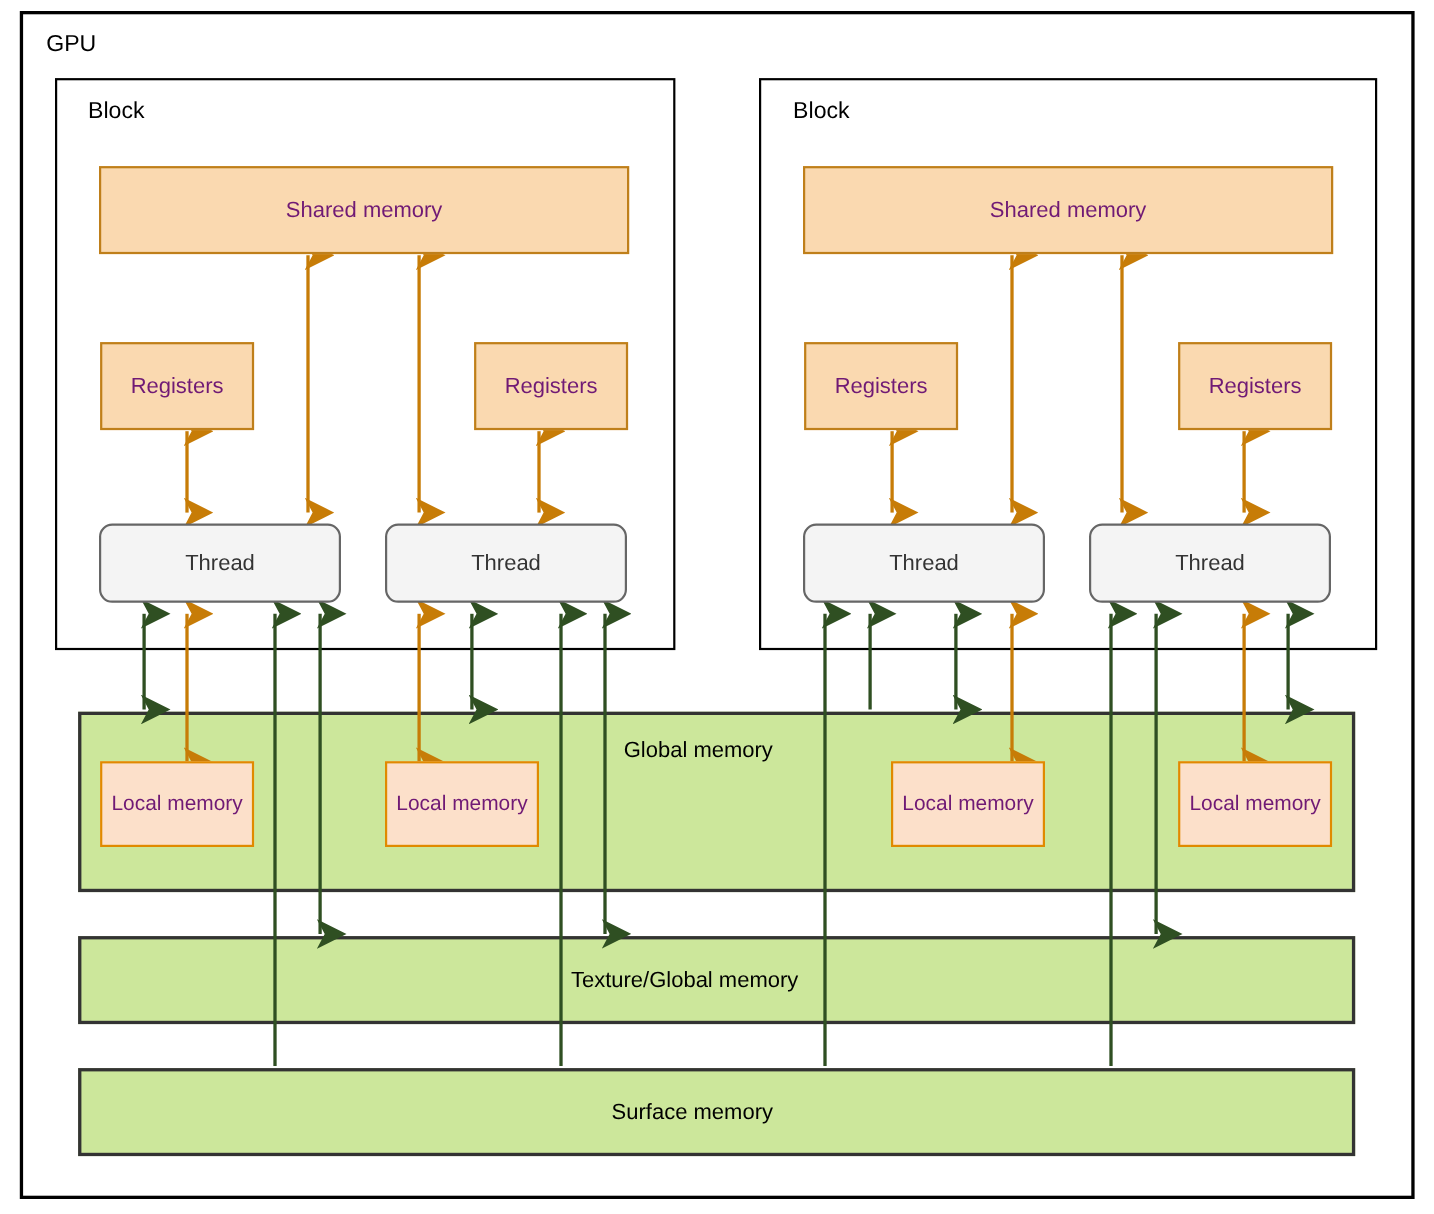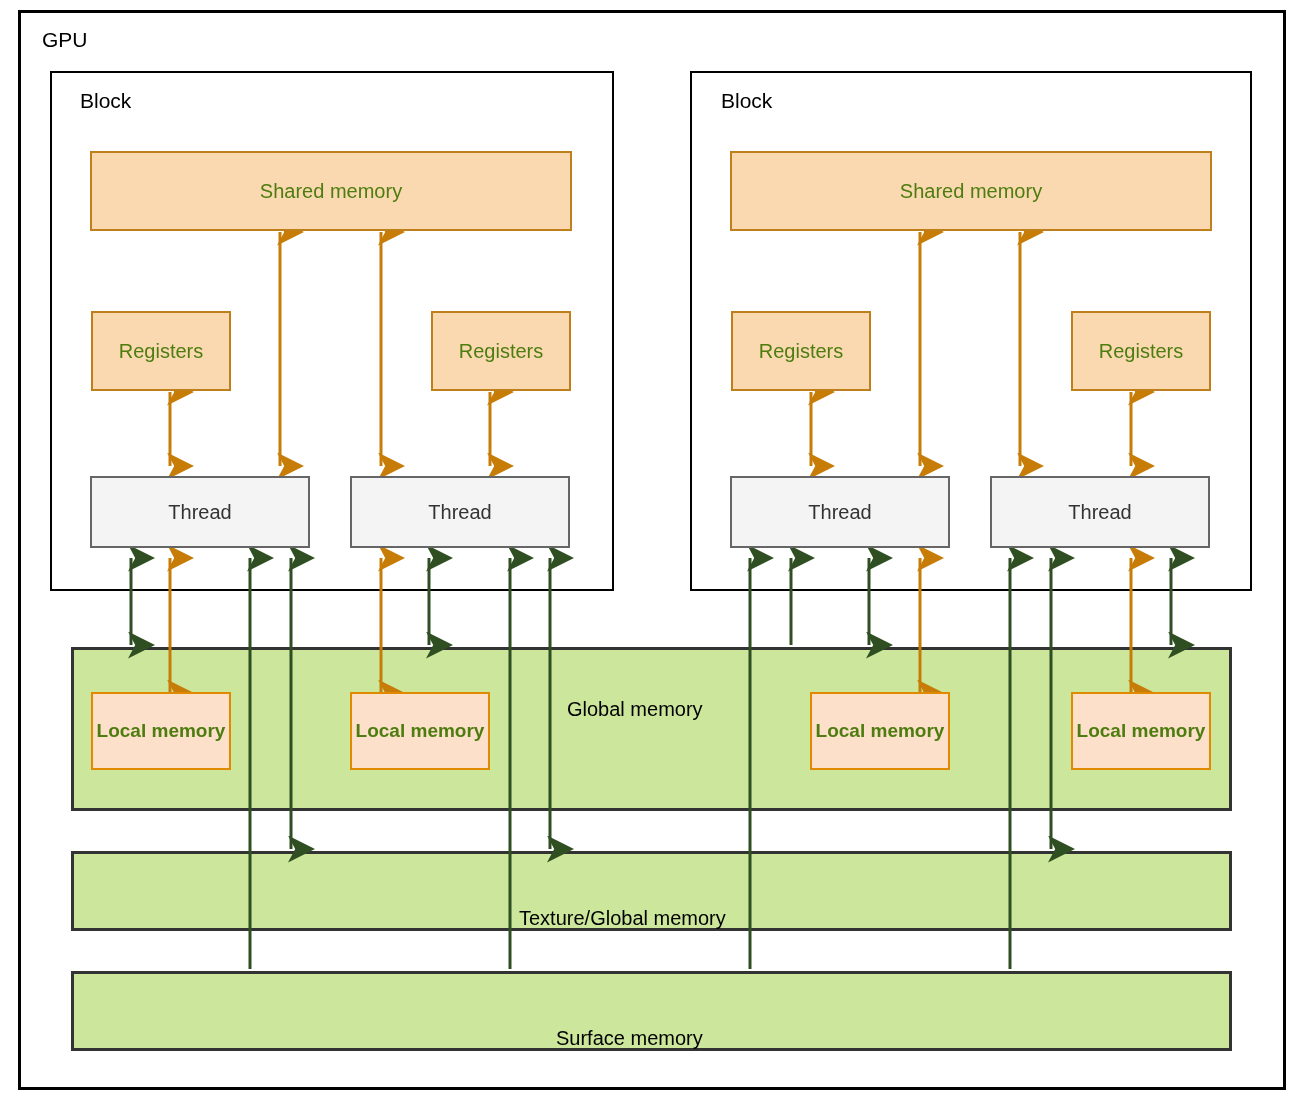--- a/index.html
+++ b/index.html
@@ -24,21 +24,21 @@
     width: 1304px;
     height: 1104px;
   }
   .node {
     position: absolute;
     box-sizing: border-box;
     display: flex;
     align-items: center;
     justify-content: center;
     text-align: center;
-    color: #4d7c0f;
+    color: #701a75;
     line-height: 1.15;
   }
   .gpu-frame {
     border: 3px solid #000000;
     background: transparent;
   }
   .block-frame {
     border: 2px solid #000000;
     background: transparent;
   }
@@ -50,40 +50,38 @@
   }
   .orange-box {
     background: #FAD9B0;
     border: 2px solid #BF7F1A;
     font-size: 20px;
   }
   .local-box {
     background: #FCE0CA;
     border: 2px solid #E08A00;
     font-size: 19px;
-    font-weight: bold;
   }
   .thread-box {
     background: #F4F4F4;
     border: 2px solid #666666;
-    border-radius: 0;
+    border-radius: 12px;
     font-size: 20px;
     color: #333333;
   }
   .green-box {
     background: #CCE79B;
     border: 3px solid #333333;
     font-size: 20px;
   }
   .green-label {
     position: absolute;
     font-size: 20px;
     color: #000000;
     white-space: nowrap;
-    margin-top: 27px;
   }
 </style>
 </head>
 <body>
 
 <div id="stage">
 
   <div class="node gpu-frame" style="left:18px; top:10px; width:1268px; height:1080px;"></div>
   <div class="frame-label" style="left:42px; top:28px;">GPU</div>
 

